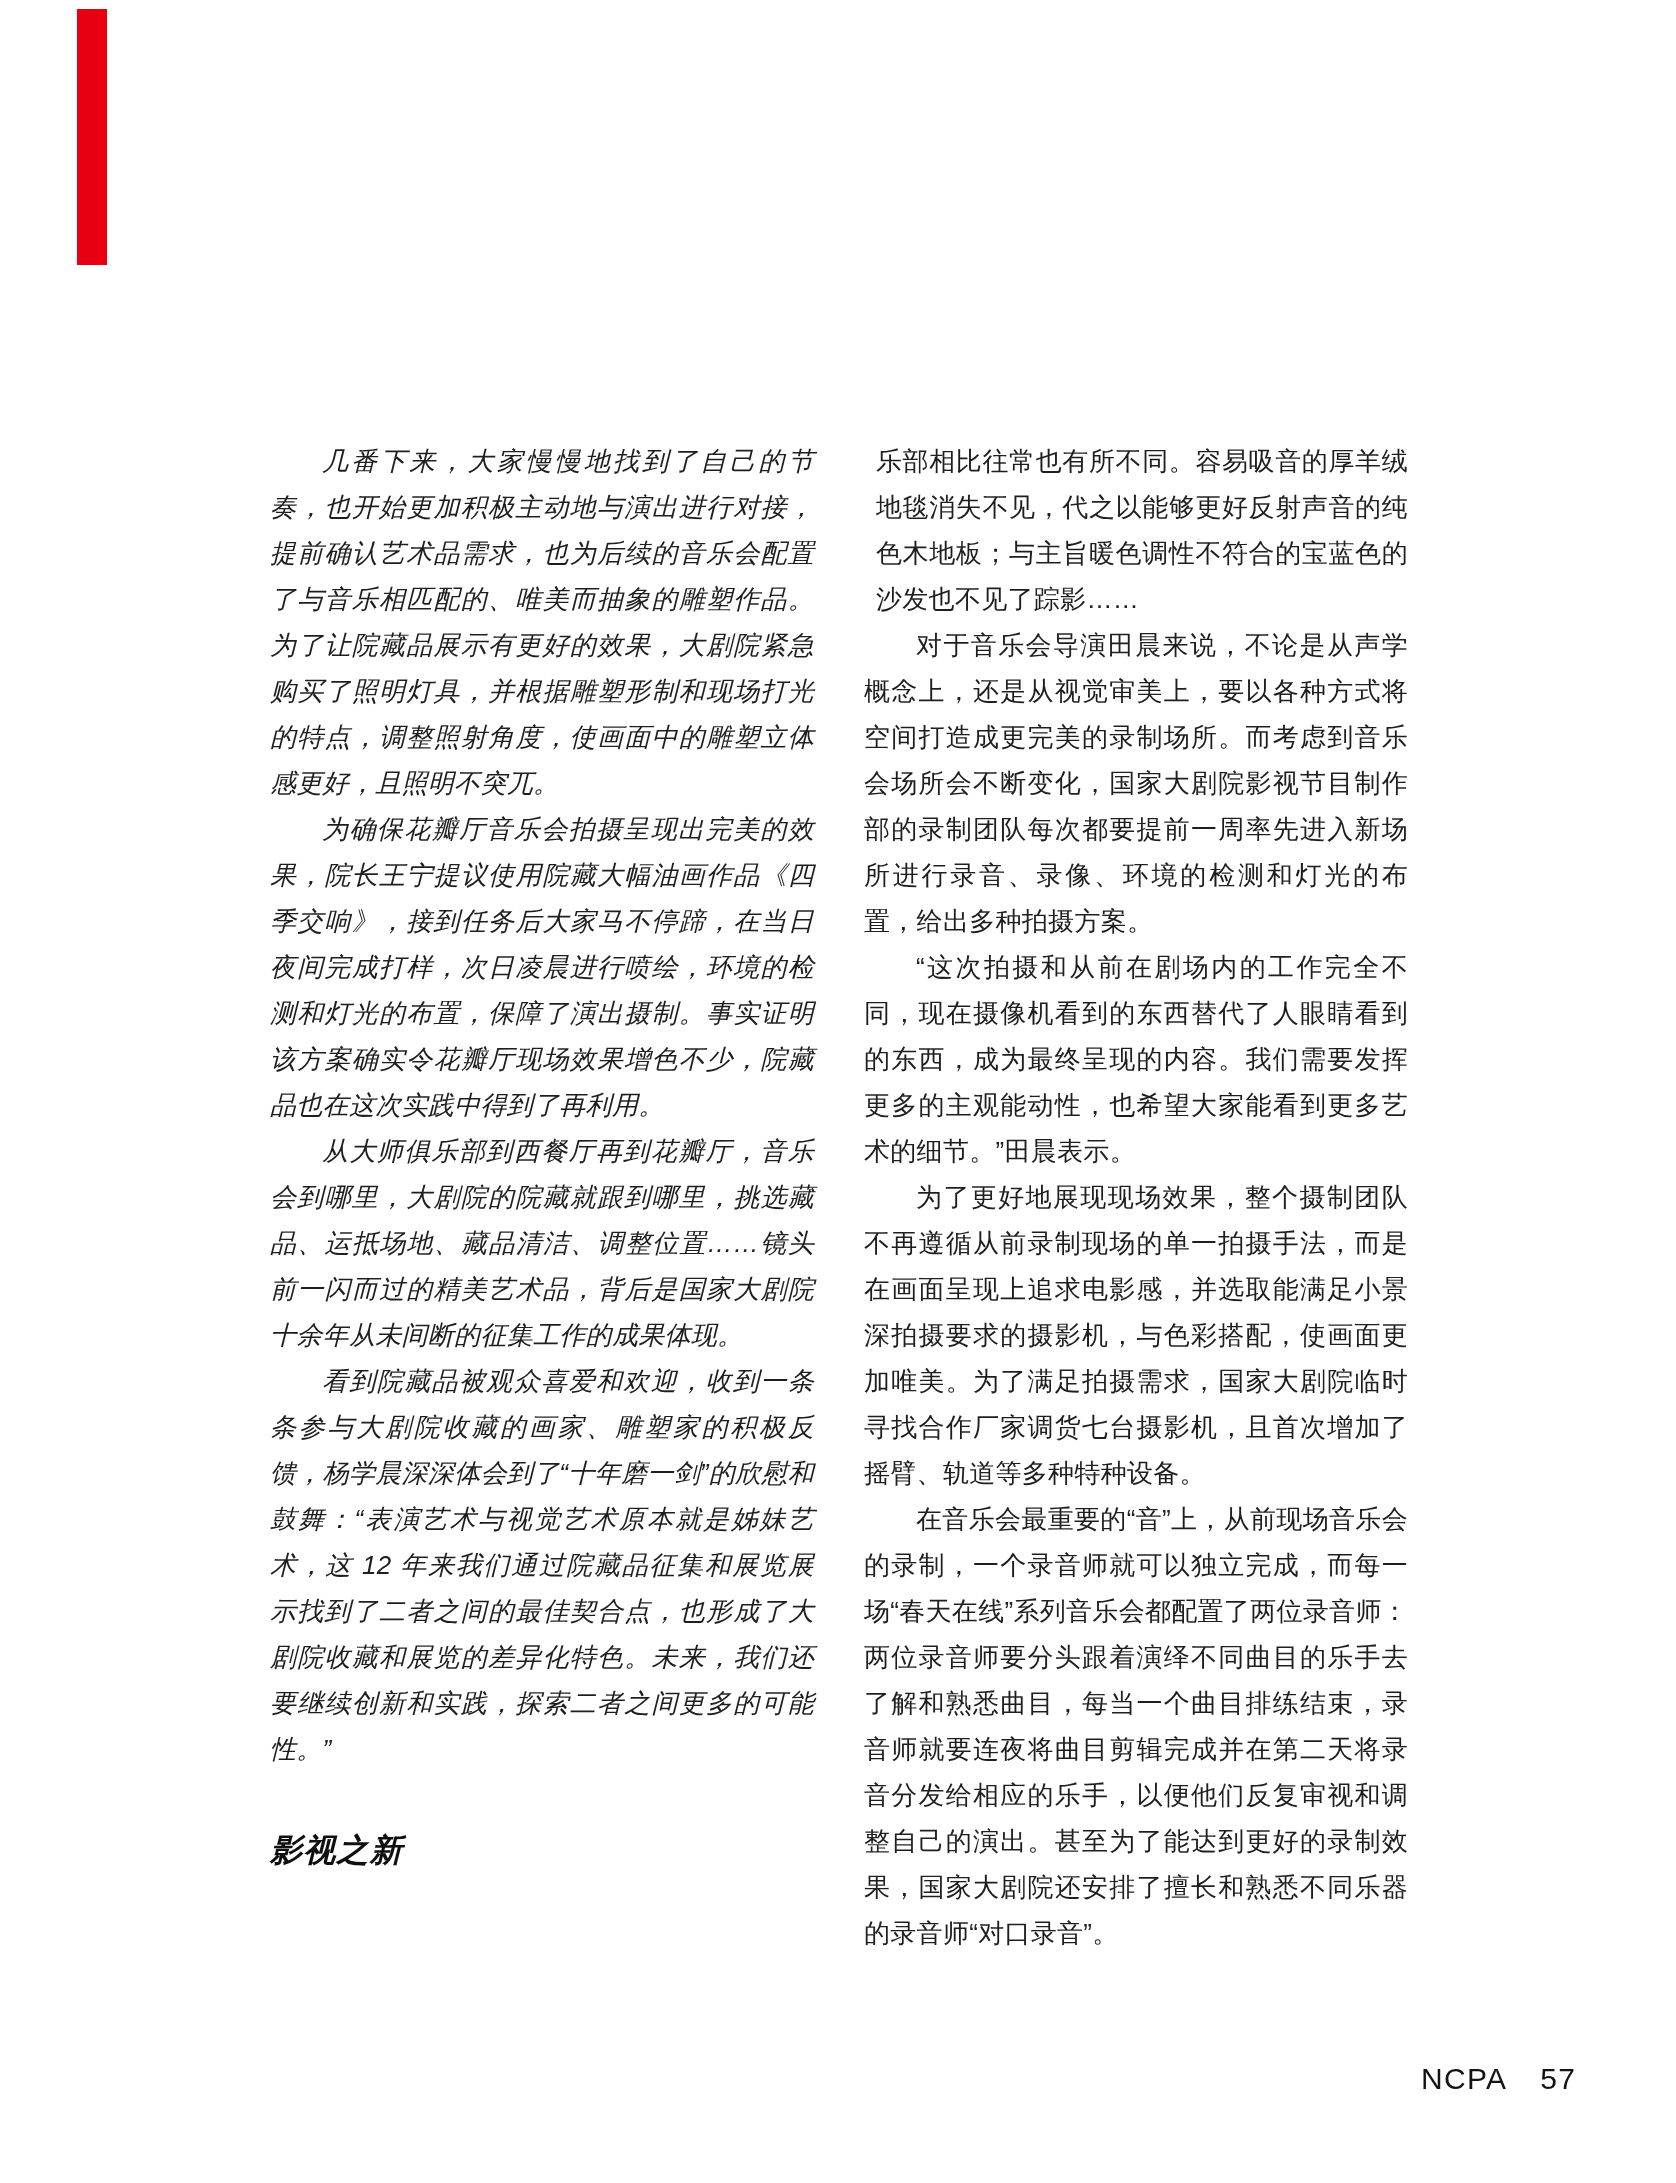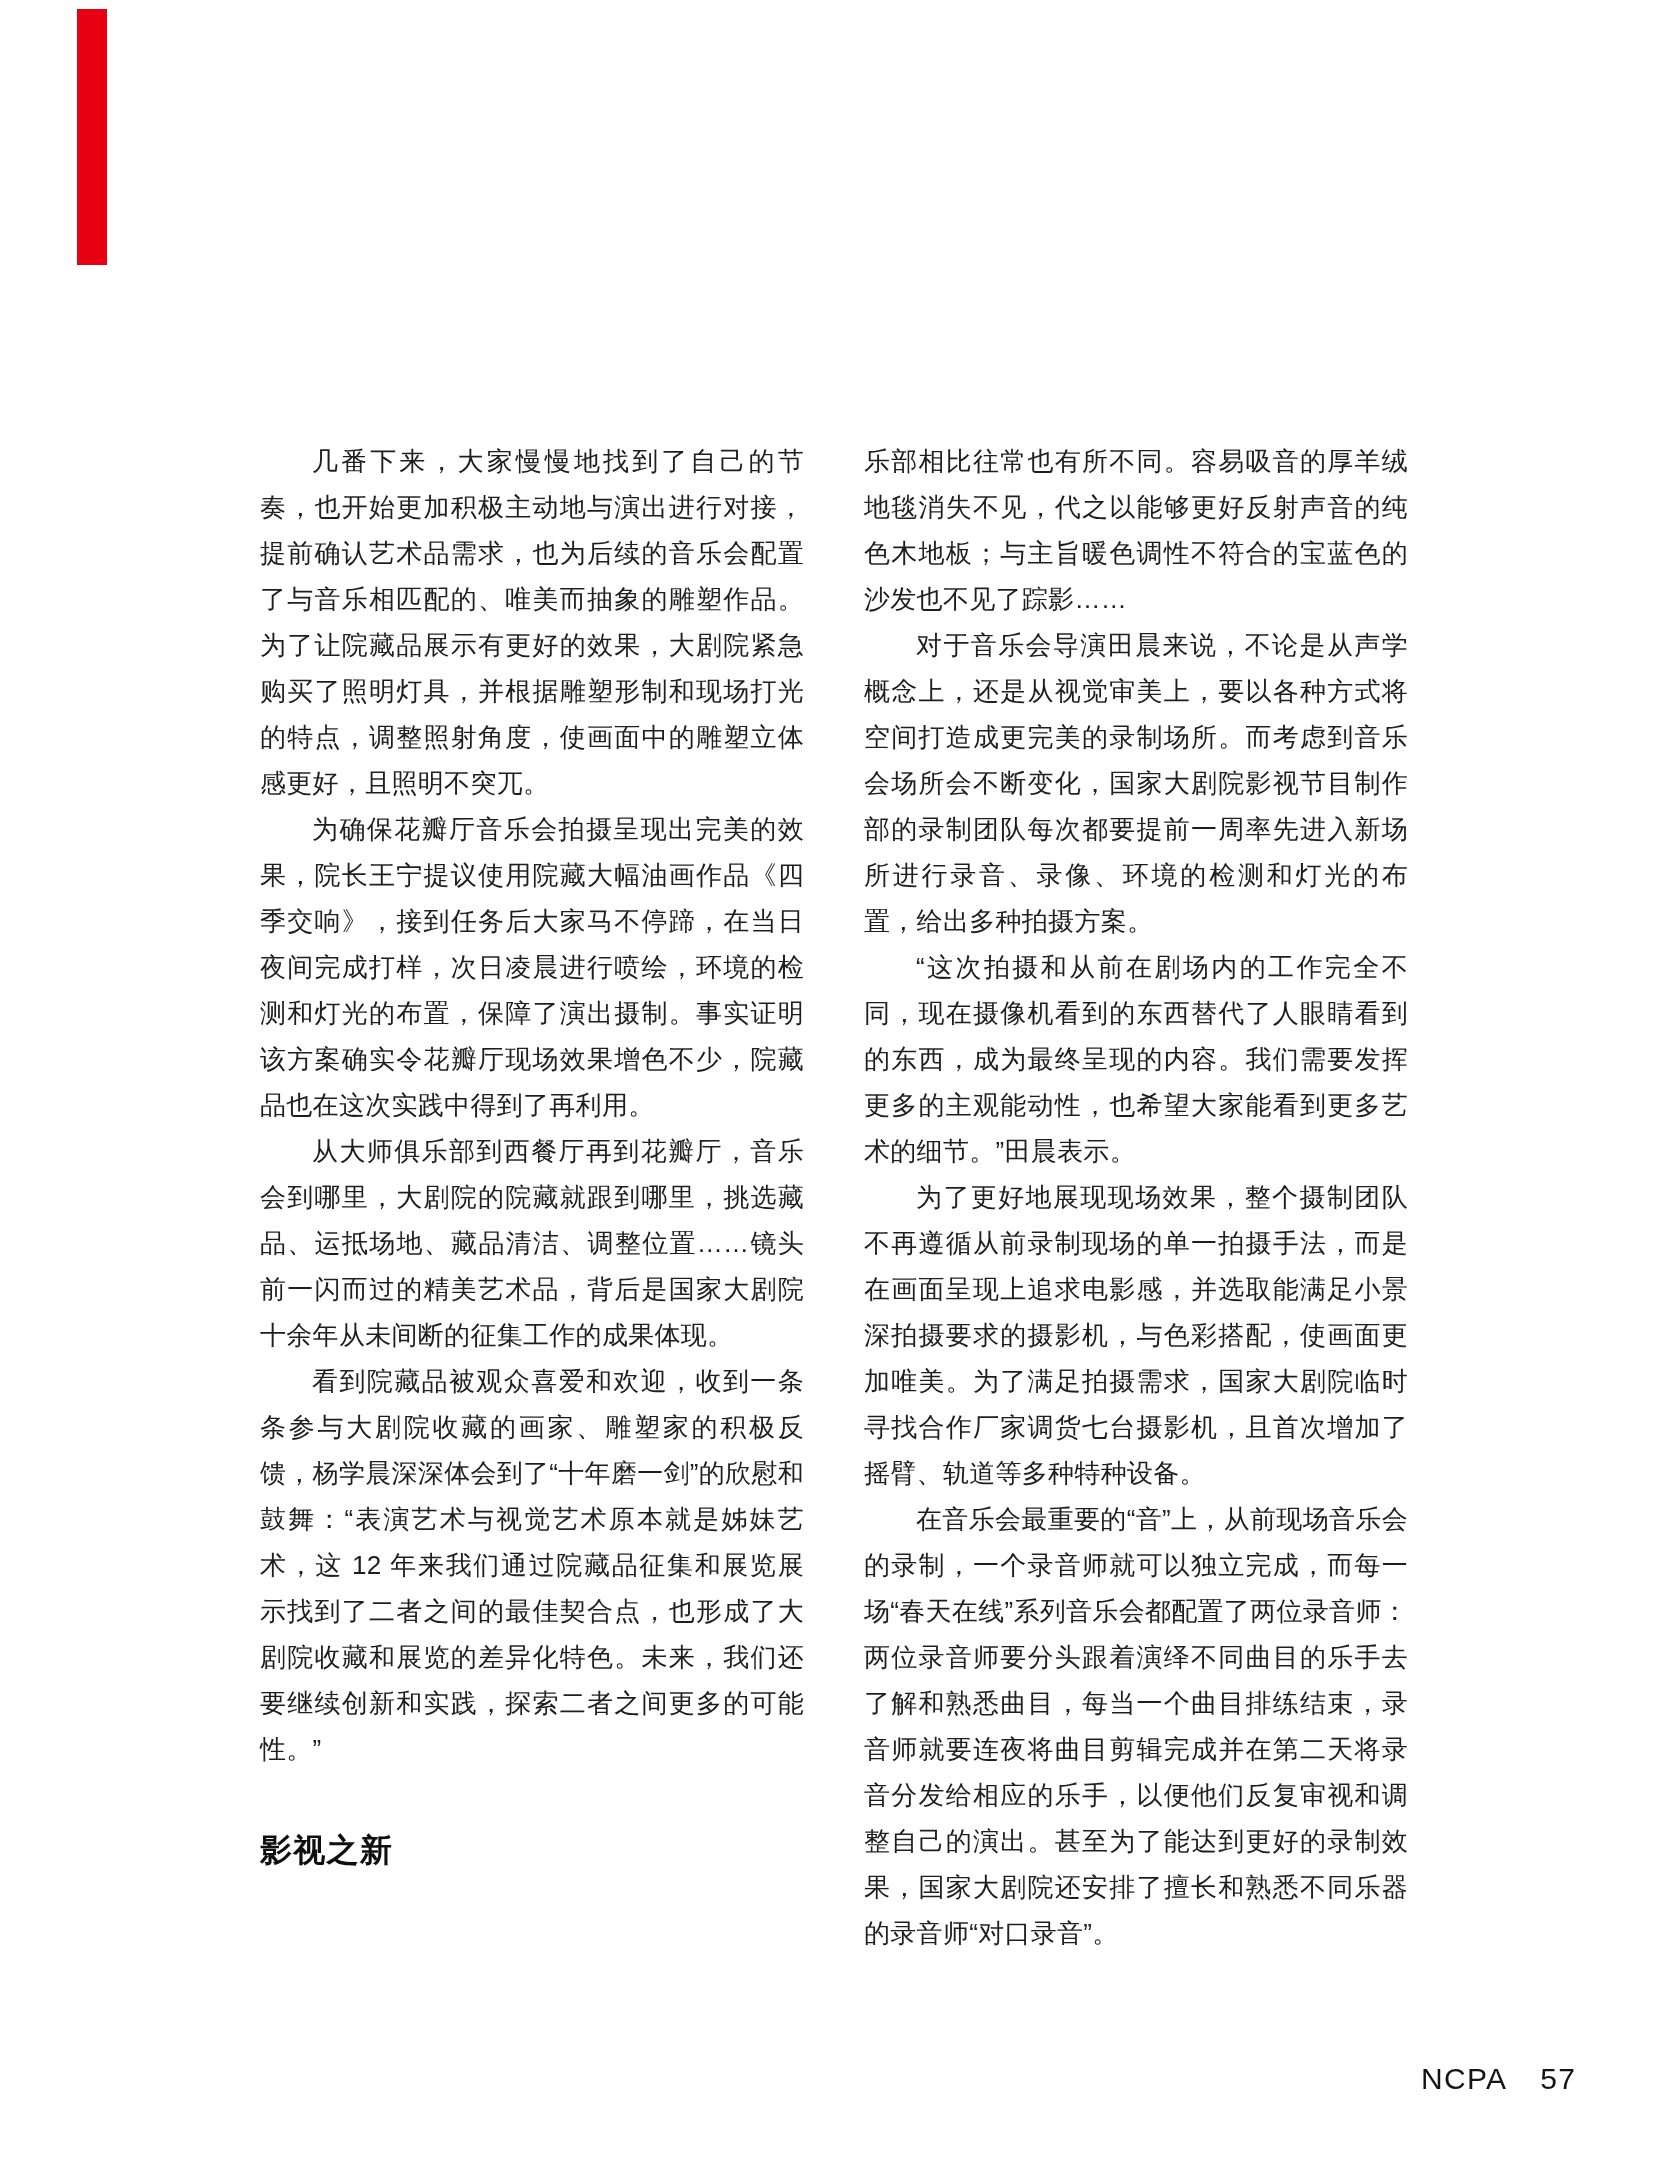--- a/index.html
+++ b/index.html
@@ -26,28 +26,28 @@
   .column {
     position: absolute;
     top: 438px;
     width: 544px;
     text-align: justify;
     font-size: 26px;
     line-height: 46px;
     letter-spacing: 0.3px;
     color: #1e1e1e;
   }
-  .column-left  { left: 260px; }
+  .column-left  { left: 270px; font-style: italic; }
   .column-right { left: 864px; }
   .column p {
     margin: 0;
     padding: 0;
     text-indent: 2em;
   }
-  .column p.no-indent { text-indent: 0; }
+  .column p.no-indent { text-indent: 0; margin-left: 12px; }
   .section-heading {
     margin: 48px 0 46px 0;
     padding: 0;
     font-size: 32px;
     line-height: 61px;
     font-weight: bold;
     letter-spacing: 1.3px;
     color: #0f0f0f;
     text-indent: 0;
   }

